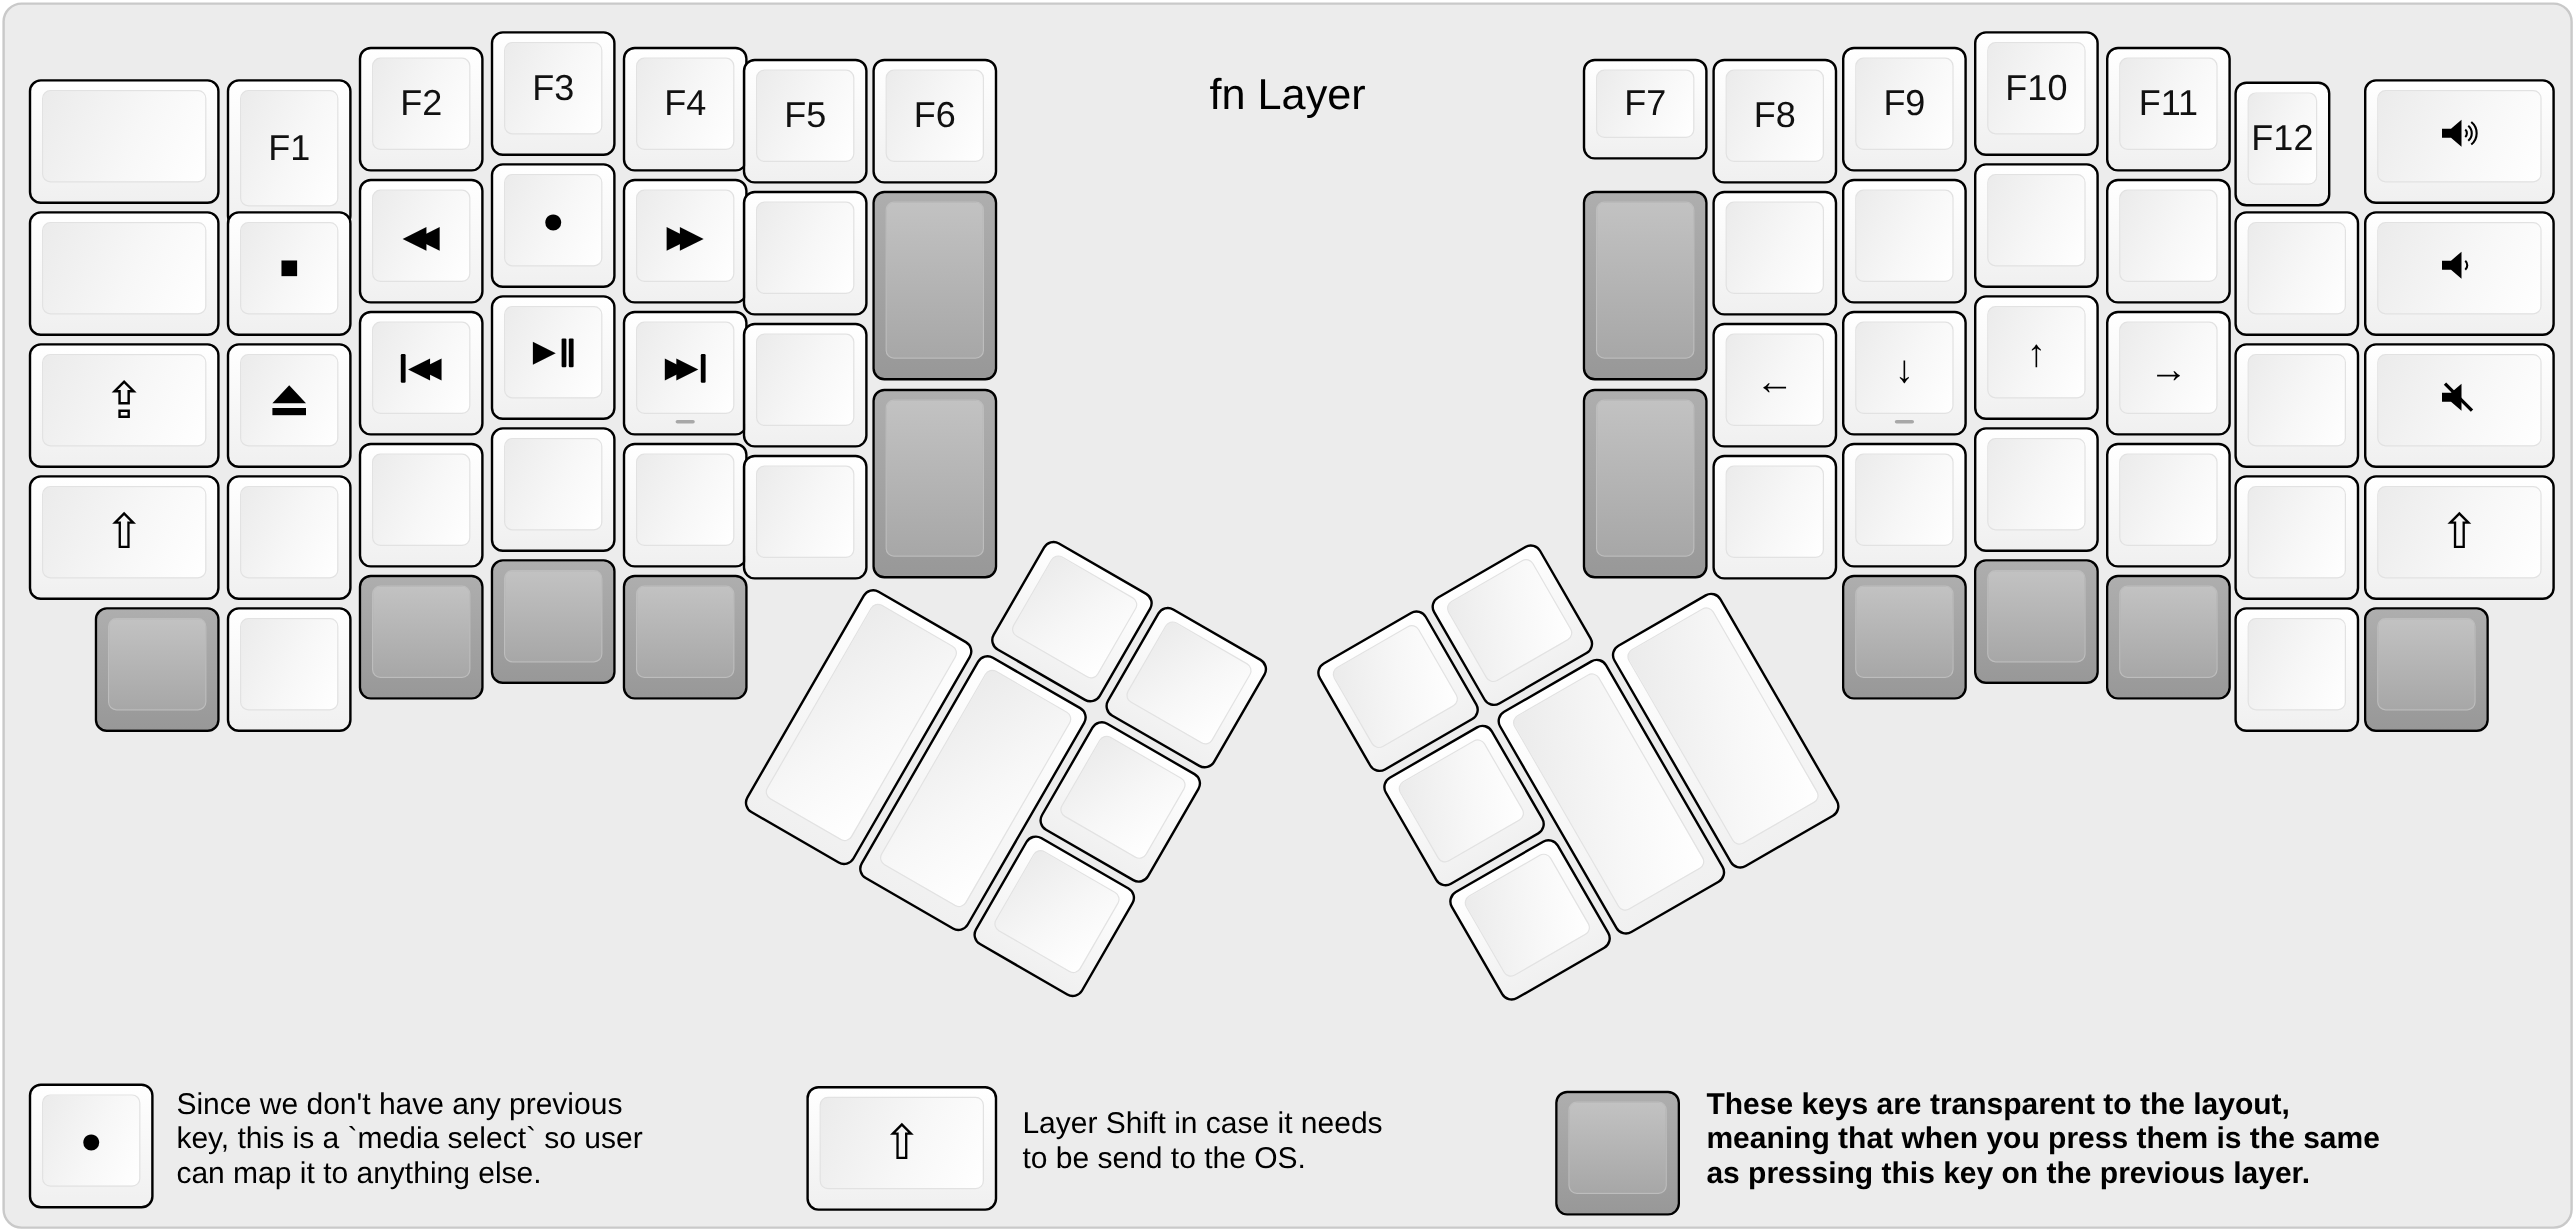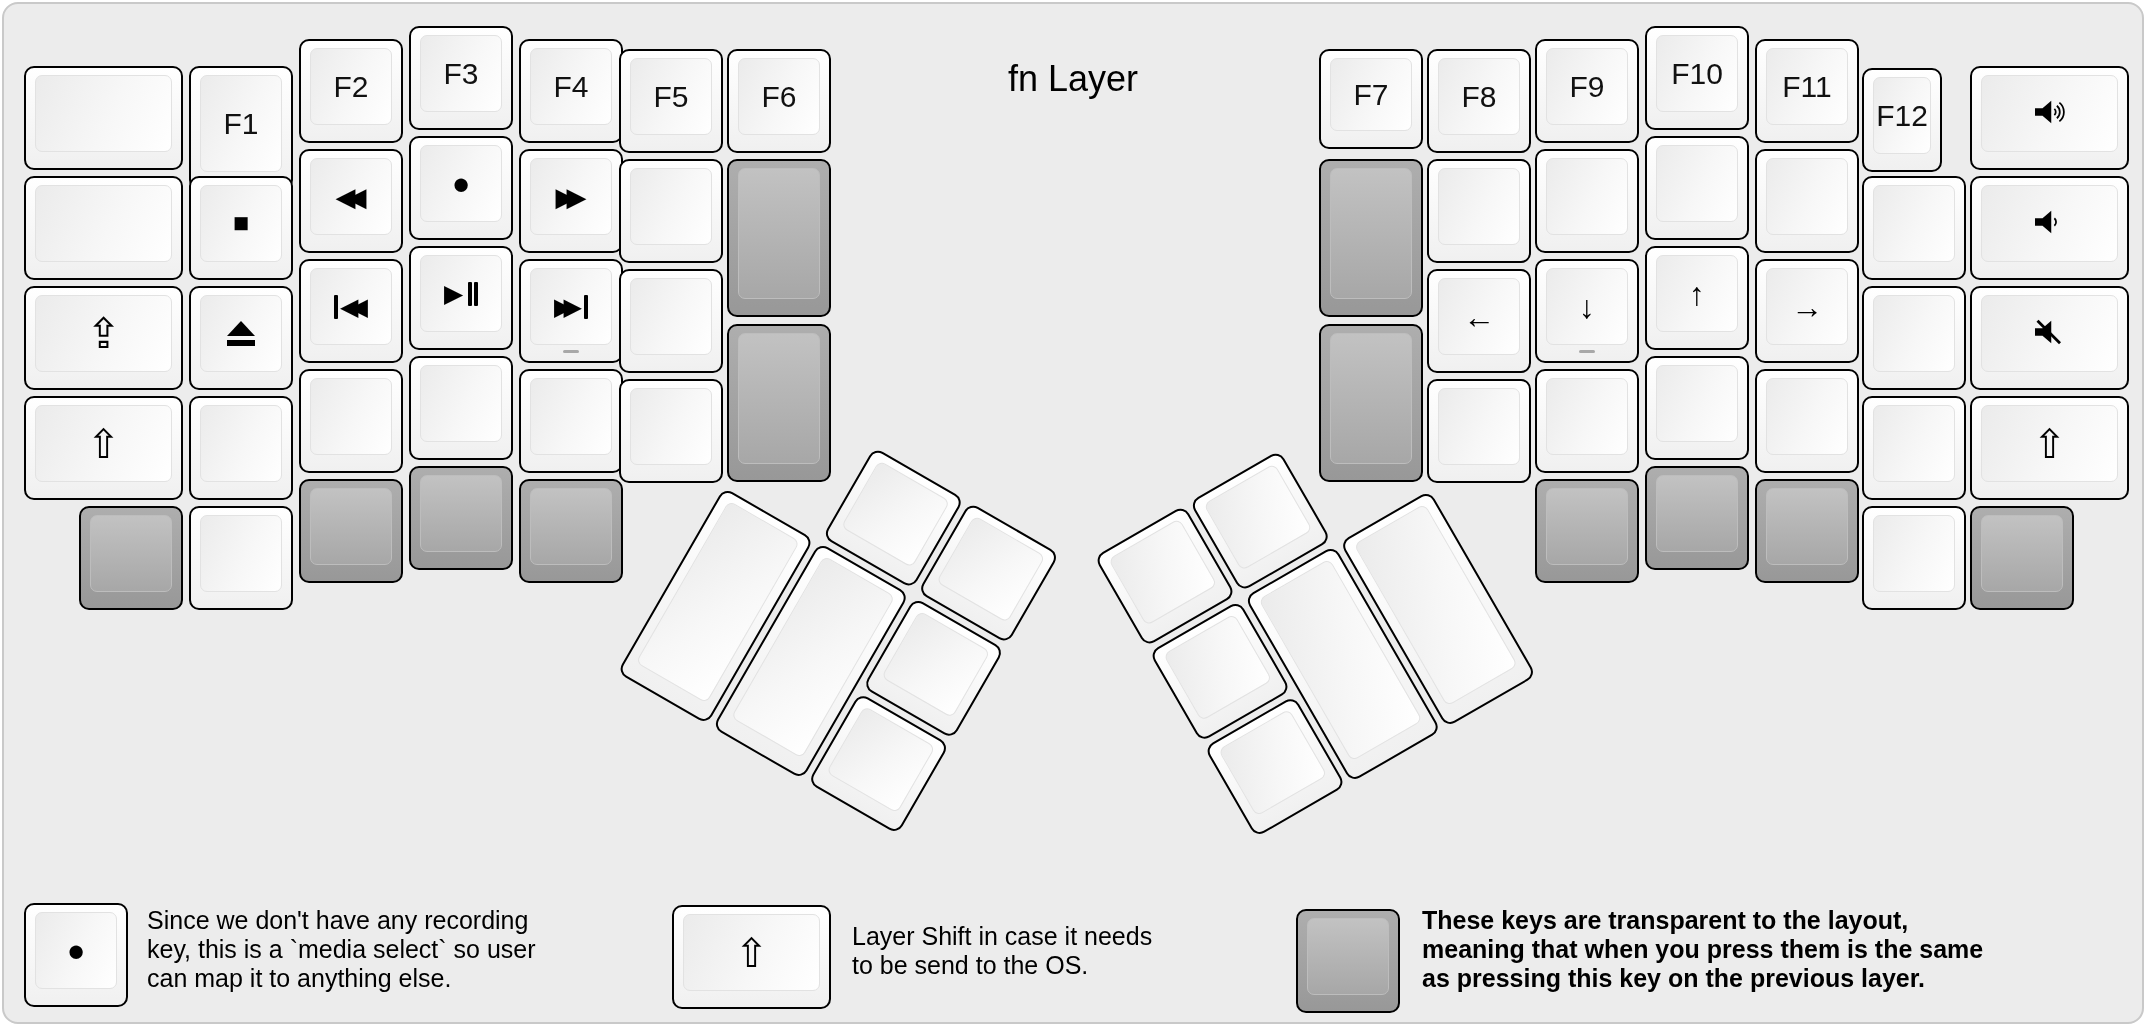--- a/index.html
+++ b/index.html
@@ -171,21 +171,21 @@
         <div class="top">
           <span class="klabel">F6</span>
         </div>
       </div>
       <div class="key gray" style="left: 723px; top: 155px; width: 104px; height: 158px;">
         <div class="top"></div>
       </div>
       <div class="key gray" style="left: 723px; top: 320px; width: 104px; height: 158px;">
         <div class="top"></div>
       </div>
-      <div class="key" style="left: 1315px; top: 45px; width: 104px; height: 100px;">
+      <div class="key" style="left: 1315px; top: 45px; width: 104px; height: 84px;">
         <div class="top">
           <span class="klabel">F7</span>
         </div>
       </div>
       <div class="key gray" style="left: 1315px; top: 155px; width: 104px; height: 158px;">
         <div class="top"></div>
       </div>
       <div class="key gray" style="left: 1315px; top: 320px; width: 104px; height: 158px;">
         <div class="top"></div>
       </div>
@@ -354,21 +354,21 @@
           <div class="top"></div>
         </div>
       </div>
     </div>
   <div id="legend">
       <div class="key" style="left: 20px; top: 899px; width: 104px; height: 104px;">
         <div class="top">
           <span class="glyph" style="font-size: 31px;">●</span>
         </div>
       </div>
-      <div class="legend-text" style="left: 143px; top: 902px;">Since we don't have any recording
+      <div class="legend-text" style="left: 143px; top: 902px;">Since we don't have any previous
 key, this is a `media select` so user
 can map it to anything else.</div>
       <div class="key" style="left: 668px; top: 901px; width: 159px; height: 104px;">
         <div class="top">
           <span class="glyph" style="font-size: 40px;">⇧</span>
         </div>
       </div>
       <div class="legend-text" style="left: 848px; top: 918px;">Layer Shift in case it needs
 to be send to the OS.</div>
       <div class="key gray" style="left: 1292px; top: 905px; width: 104px; height: 104px;">

